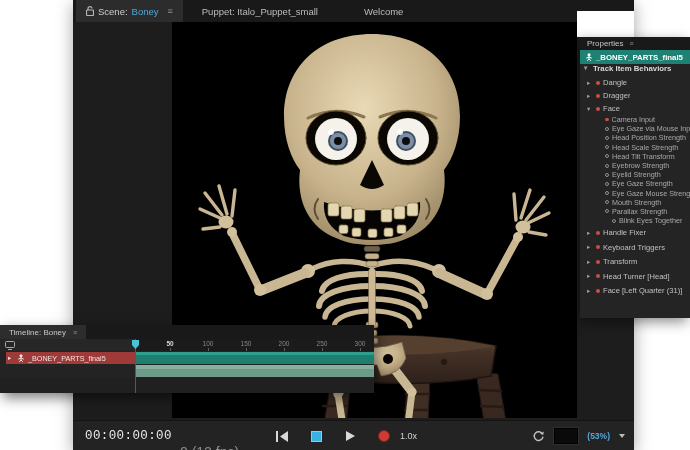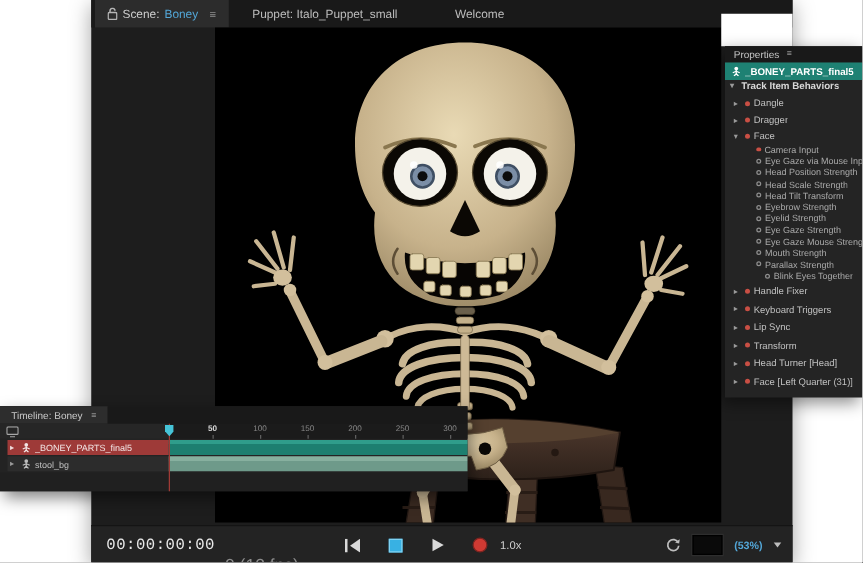--- a/index.html
+++ b/index.html
@@ -362,25 +362,20 @@
       <span class="lbl">Handle Fixer</span>
     </div>
     <div class="brow b2">
       <span class="tri">▸</span>
       <span class="dot"></span>
       <span class="lbl">Keyboard Triggers</span>
     </div>
     <div class="brow b2">
       <span class="tri">▸</span>
       <span class="dot"></span>
-      <span class="lbl">Lip Sync</span>
-    </div>
-    <div class="brow b2">
-      <span class="tri">▸</span>
-      <span class="dot"></span>
       <span class="lbl">Transform</span>
     </div>
     <div class="brow b2">
       <span class="tri">▸</span>
       <span class="dot"></span>
       <span class="lbl">Head Turner [Head]</span>
     </div>
     <div class="brow b2">
       <span class="tri">▸</span>
       <span class="dot"></span>
@@ -421,28 +416,20 @@
     <div class="trklabel t1">
       <span class="tri" style="color:#f0dddc;">▸</span>
       <svg width="8" height="8" viewBox="0 0 8 8">
         <circle cx="4" cy="1.8" r="1.5" fill="#f2e6e5"></circle>
         <path d="M4,3 L4,6 M4,4 L1.2,5.2 M4,4 L6.8,5.2 M4,6 L2.2,7.8 M4,6 L5.8,7.8" stroke="#f2e6e5" stroke-width="1"></path>
       </svg>
       <span class="lbl">_BONEY_PARTS_final5</span>
     </div>
     <div class="trkbar bar1"></div>
 
-    <div class="trklabel t2">
-      <span class="tri">▸</span>
-      <svg width="8" height="8" viewBox="0 0 8 8">
-        <circle cx="4" cy="1.8" r="1.5" fill="#bdbdbd"></circle>
-        <path d="M4,3 L4,6 M4,4 L1.2,5.2 M4,4 L6.8,5.2 M4,6 L2.2,7.8 M4,6 L5.8,7.8" stroke="#bdbdbd" stroke-width="1"></path>
-      </svg>
-      <span class="lbl">stool_bg</span>
-    </div>
     <div class="trkbar bar2"></div>
 
     <div class="tl-empty"></div>
     <div class="ph-line"></div>
     <div class="ph-flag"></div>
   </div>
 
 </div>
 
 </body></html>

